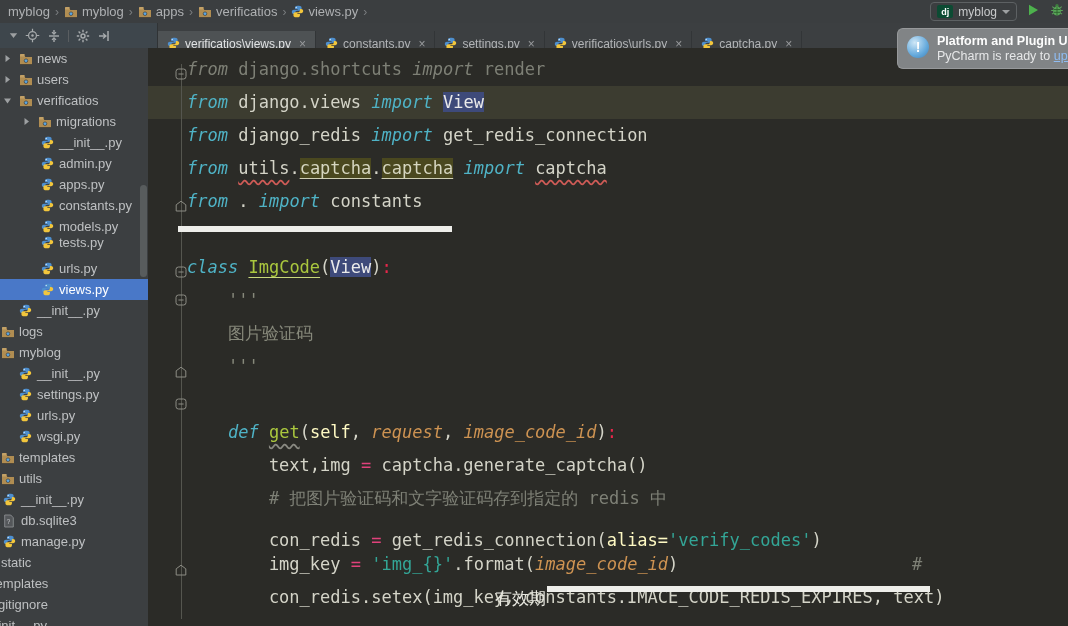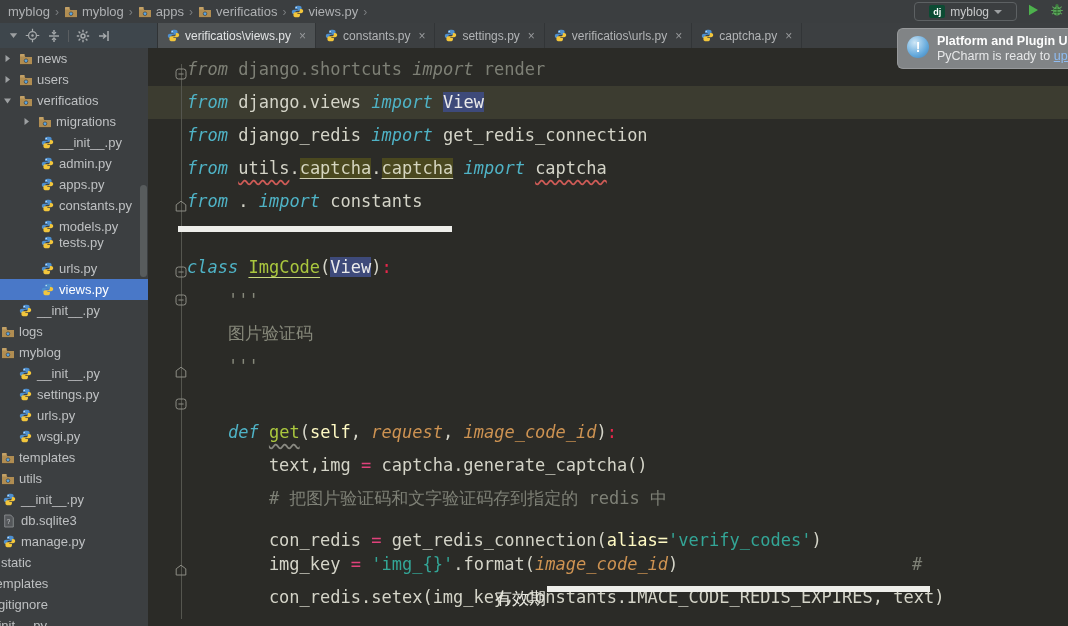--- a/index.html
+++ b/index.html
@@ -5,30 +5,30 @@
   html,body{margin:0;padding:0;background:#2b2b27;}
   body{width:1068px;height:626px;overflow:hidden;font-family:"Liberation Sans",sans-serif;-webkit-font-smoothing:antialiased;}
   .app{position:relative;width:1068px;height:626px;background:#3c3f41;}
 
   
   .bc-bar{position:absolute;top:0;left:0;right:0;height:23px;background:#3b3e40;border-bottom:1px solid #2f3133;
           display:flex;align-items:center;padding-left:8px;color:#aeb0b2;font-size:13px;white-space:nowrap;}
   .bc-item{display:inline-flex;align-items:center;gap:4px;}
   .bc-sep{color:#7a7d7f;margin:0 5px;font-size:12px;}
   .rt-widgets{position:absolute;right:3px;top:1px;height:21px;display:flex;align-items:center;gap:9px;background:#3b3e40;padding-left:6px;}
-  .run-box{display:flex;align-items:center;gap:5px;border:1px solid #5d6163;border-radius:4px;padding:0 14px;height:17px;color:#c8cacb;font-size:12px;}
+  .run-box{display:flex;align-items:center;gap:5px;border:1px solid #5d6163;border-radius:4px;padding:0 6px;height:17px;color:#c8cacb;font-size:12px;}
   .dj-badge{width:16px;height:13px;background:#0c4b33;color:#fff;font-weight:bold;font-size:9px;border-radius:2px;
             display:inline-flex;align-items:center;justify-content:center;font-family:"Liberation Sans",sans-serif;}
   .dd-caret{width:0;height:0;border-left:4px solid transparent;border-right:4px solid transparent;border-top:4px solid #9da0a2;display:inline-block;}
 
   
   .tab-bar{position:absolute;top:23px;left:0;right:0;height:25px;background:#3c3f41;border-bottom:1px solid #262829;display:flex;}
   .panel-toolbar{width:148px;min-width:148px;background:#3e464c;display:flex;align-items:center;gap:7px;padding-left:9px;border-right:1px solid #303335;}
   .pt-div{width:1px;height:12px;background:#5a5e61;}
-  .tabs{display:flex;height:100%;}
+  .tabs{display:flex;height:100%;margin-top:8px;}
   .tab{display:flex;align-items:center;gap:5px;padding:0 9px;font-size:12px;color:#b2b4b6;border-right:1px solid #323537;background:#3c3f41;white-space:nowrap;}
   .tab.active{background:#4e5254;color:#e0e2e3;}
   .tab .close{color:#989a9c;font-size:12px;margin-left:3px;}
 
   
   .tree{position:absolute;top:48px;left:0;width:148px;bottom:0;background:#3c3f41;overflow:hidden;border-right:1px solid #2e3133;}
   .tree-row{position:absolute;left:0;width:148px;height:21px;font-size:13px;color:#bec0c2;}
   .tree-row.sel{background:#4978c8;color:#fff;}
   .tree-row>span{position:absolute;top:0;height:21px;display:inline-flex;align-items:center;}
   .tree-label{white-space:nowrap;}

